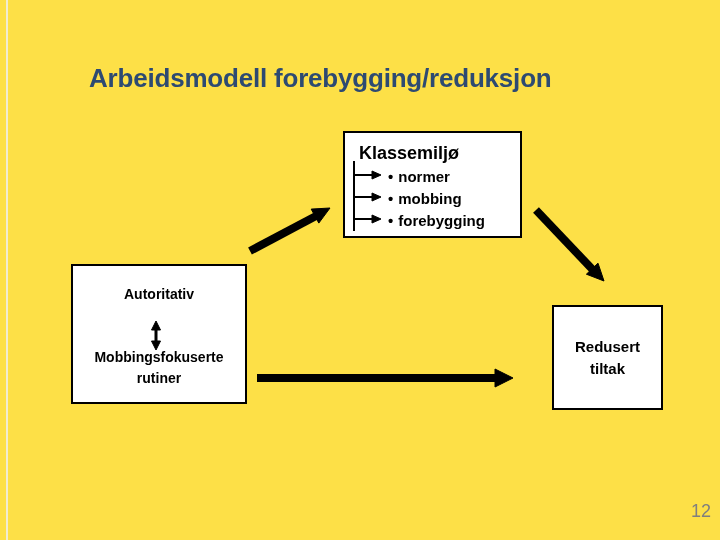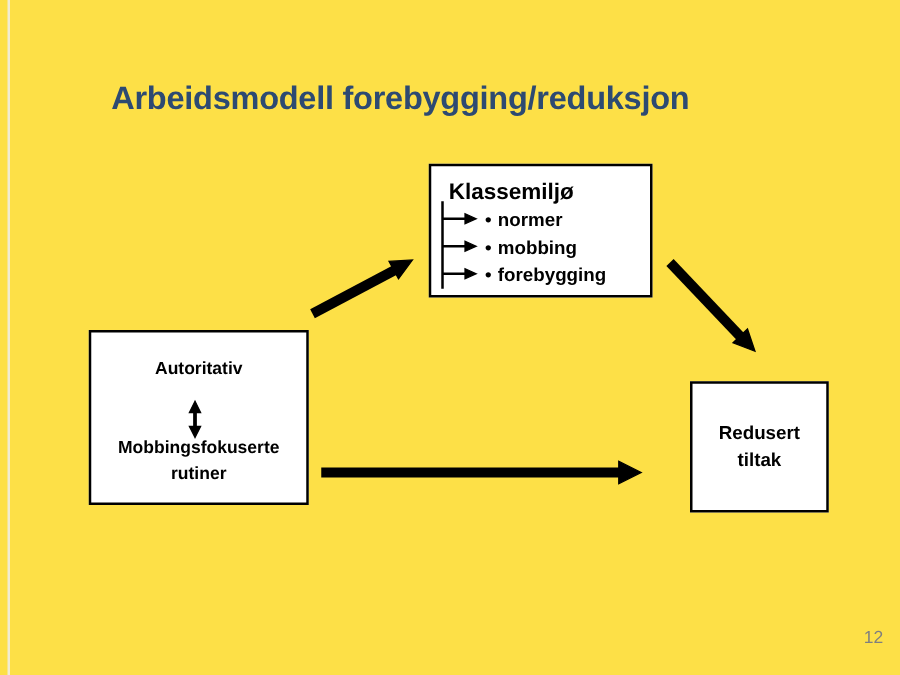--- a/index.html
+++ b/index.html
@@ -91,21 +91,21 @@
   .right-box-text { line-height: 22px; }
   .arrow-layer {
     position: absolute;
     left: 0; top: 0;
     width: 720px; height: 540px;
     pointer-events: none;
   }
   .page-number {
     position: absolute;
     left: 691px; top: 501px;
-    font-size: 14px;
+    font-size: 18px;
     color: #7F7F7F;
   }
 </style>
 </head>
 <body>
 
 <div class="slide">
 
   <div class="left-accent"></div>
 

